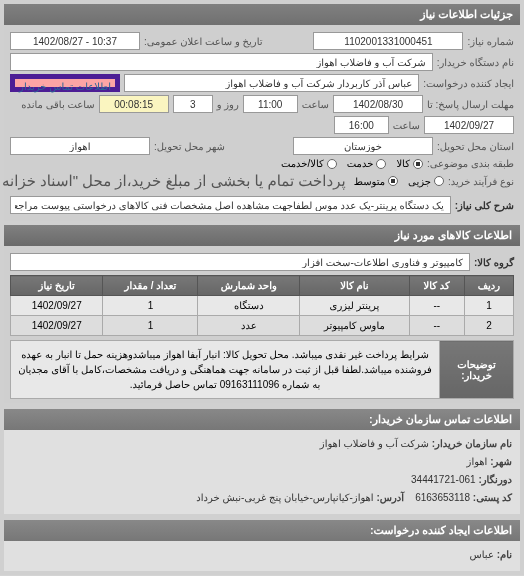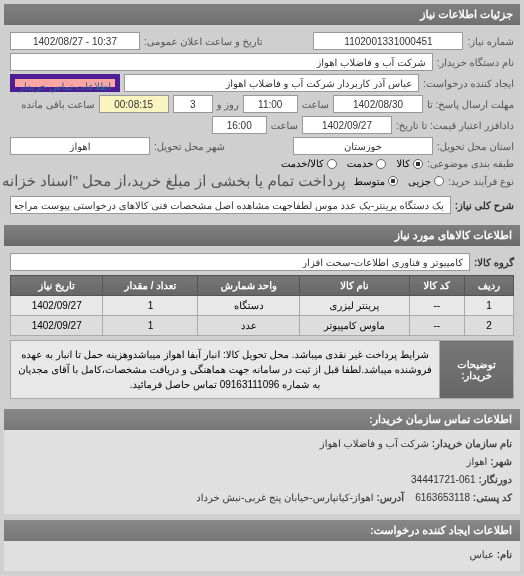--- a/index.html
+++ b/index.html
@@ -63,21 +63,20 @@
       <input class="inp" style="width: 90px;" value="1402/08/30">
       <span class="lbl">ساعت</span>
       <input class="inp" style="width: 55px;" value="11:00">
       <span class="lbl">روز و</span>
       <input class="inp pale" style="width: 40px;" value="3">
       <input class="inp yellow" style="width: 70px;" value="00:08:15">
       <span class="lbl">ساعت باقی مانده</span>
     </div>
 
     <div class="row">
-      <span class="lbl">دادافزر اعتبار قیمت: تا تاریخ:</span>
       <input class="inp" style="width: 90px;" value="1402/09/27">
       <span class="lbl">ساعت</span>
       <input class="inp" style="width: 55px;" value="16:00">
     </div>
 
     <div class="row">
       <span class="lbl">استان محل تحویل:</span>
       <input class="inp" style="width: 140px;" value="خوزستان">
       <div class="spacer"></div>
       <span class="lbl">شهر محل تحویل:</span>

